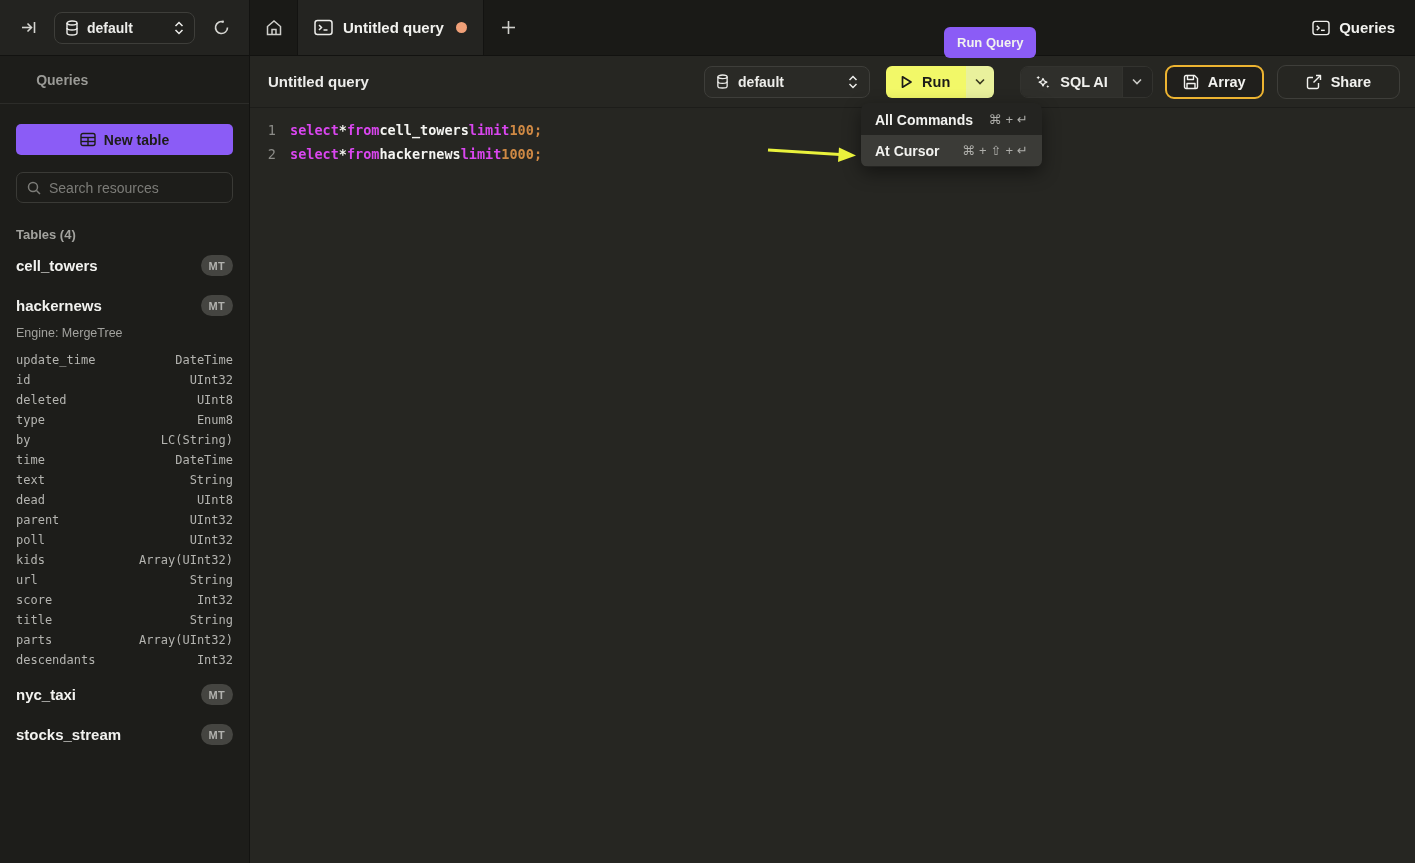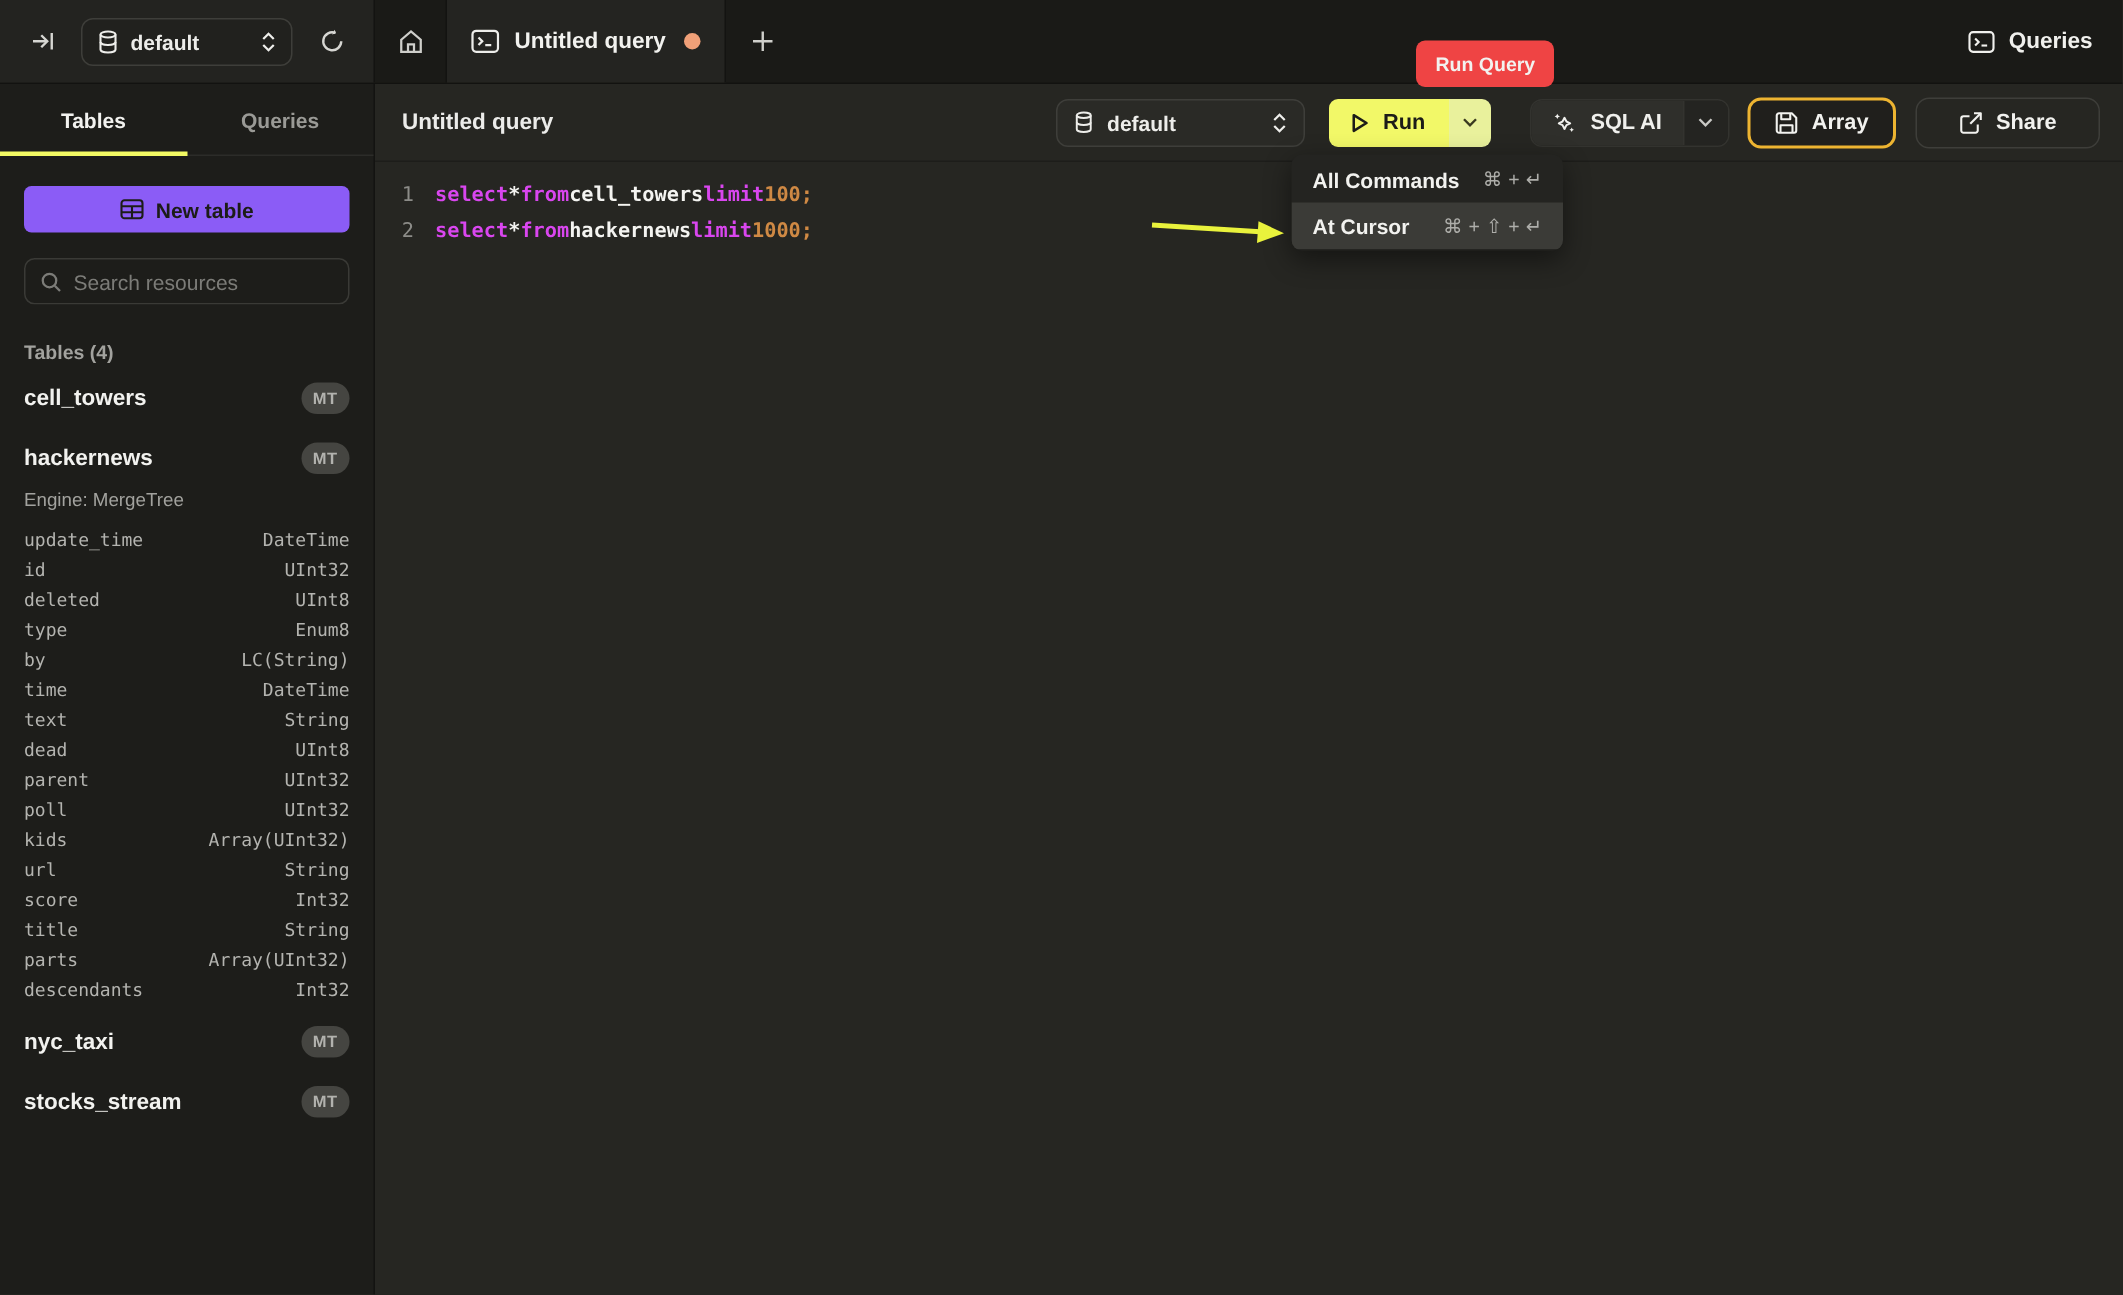--- a/index.html
+++ b/index.html
@@ -99,21 +99,21 @@
   .editor { padding:10px 0 0 0; font-size:13.5px; line-height:24px; }
   .code-line { display:flex; align-items:center; height:24px; }
   .line-no { width:26px; text-align:right; color:#8c8c88; flex:none; margin-right:14px; }
   .tok-kw { color:#d946ef; font-weight:700; }
   .tok-op { color:#f4f4f1; font-weight:700; }
   .tok-id { color:#f4f4f1; font-weight:700; }
   .tok-num { color:#cf8944; font-weight:700; }
 
   
   .tooltip { position:absolute; left:944px; top:27px; height:31px; padding:0 13px;
-    background:#ef4444; border-radius:6px; display:flex; align-items:center;
+    background:#8b5cf6; border-radius:6px; display:flex; align-items:center;
     color:#f2f2ef; font-size:13px; font-weight:600; white-space:nowrap; z-index:30; }
   .run-menu { position:absolute; left:861px; top:103px; width:181px; background:#242421;
     border-radius:7px; box-shadow:0 6px 18px rgba(0,0,0,.45); overflow:hidden; z-index:30;
     padding:1px 0; }
   .menu-item { height:31px; display:flex; align-items:center; gap:8px; padding:0 14px;
     cursor:pointer; }
   .menu-item.active { background:#3b3b37; }
   .menu-label { font-size:14px; font-weight:600; color:#f2f2ef; white-space:nowrap; }
   .menu-keys { margin-left:auto; display:flex; align-items:center; gap:4px;
     color:#aeaeaa; font-size:13px; }
@@ -196,23 +196,20 @@
         <path d="M5 6 L7.5 8.5 L5 11"></path>
           <path d="M9.5 11 H13.5"></path>
       </svg>
     </span>
     <span>Queries</span>
   </div>
 </div>
 
 <div class="sidebar">
   <div class="sidebar-tabs">
-    <div class="sidebar-tab active">
-      <span>Tables</span>
-    </div>
     <div class="sidebar-tab">
       <span>Queries</span>
     </div>
   </div>
 
   <div class="sidebar-body">
     <button class="new-table-btn">
       <span>
         <svg width="16" height="15" viewBox="0 0 16 15" fill="none" stroke="currentColor" stroke-width="1.4">
           <rect x="1" y="1.5" width="14" height="12" rx="2"></rect>

